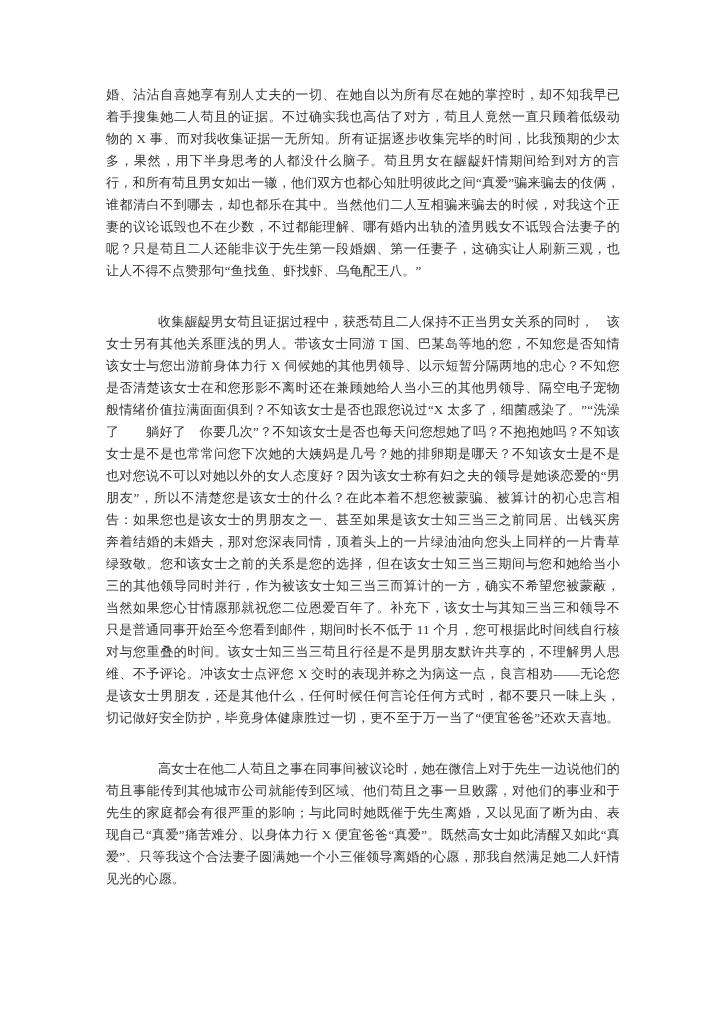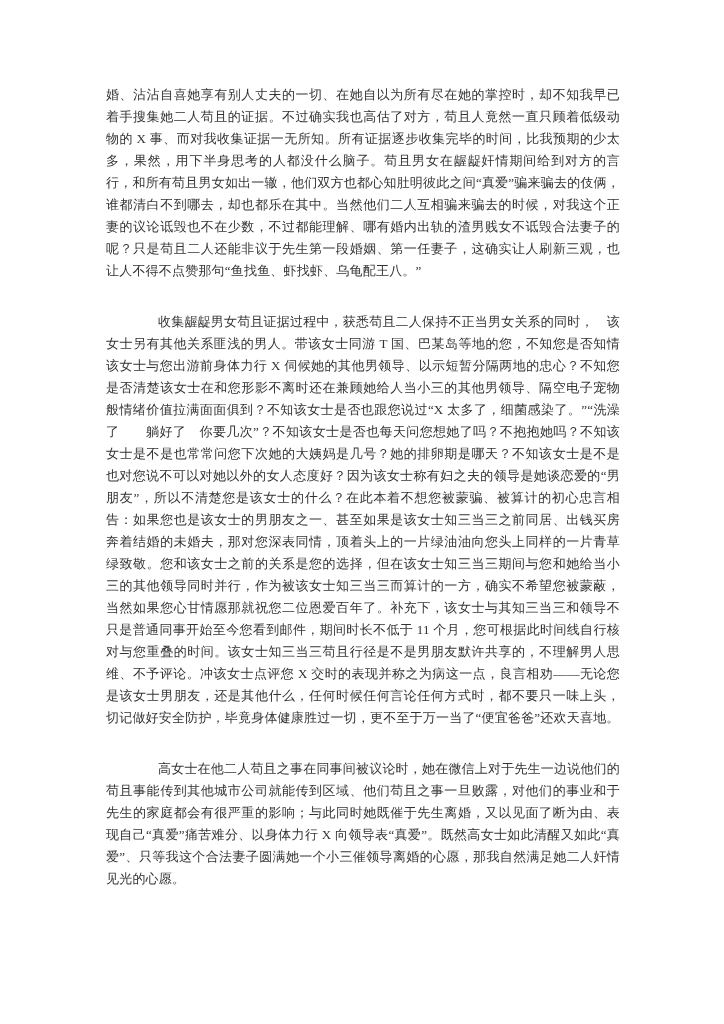--- a/index.html
+++ b/index.html
@@ -37,16 +37,16 @@
     margin-top: 29px;
   }
 </style>
 </head>
 <body>
 
 <div class="page">
   <div class="content">
     <p>婚、沾沾自喜她享有别人丈夫的一切、在她自以为所有尽在她的掌控时，却不知我早已着手搜集她二人苟且的证据。不过确实我也高估了对方，苟且人竟然一直只顾着低级动物的 X 事、而对我收集证据一无所知。所有证据逐步收集完毕的时间，比我预期的少太多，果然，用下半身思考的人都没什么脑子。苟且男女在龌龊奸情期间给到对方的言行，和所有苟且男女如出一辙，他们双方也都心知肚明彼此之间“真爱”骗来骗去的伎俩，谁都清白不到哪去，却也都乐在其中。当然他们二人互相骗来骗去的时候，对我这个正妻的议论诋毁也不在少数，不过都能理解、哪有婚内出轨的渣男贱女不诋毁合法妻子的呢？只是苟且二人还能非议于先生第一段婚姻、第一任妻子，这确实让人刷新三观，也让人不得不点赞那句“鱼找鱼、虾找虾、乌龟配王八。”</p>
     <p class="indent">收集龌龊男女苟且证据过程中，获悉苟且二人保持不正当男女关系的同时，　该女士另有其他关系匪浅的男人。带该女士同游 T 国、巴某岛等地的您，不知您是否知情该女士与您出游前身体力行 X 伺候她的其他男领导、以示短暂分隔两地的忠心？不知您是否清楚该女士在和您形影不离时还在兼顾她给人当小三的其他男领导、隔空电子宠物般情绪价值拉满面面俱到？不知该女士是否也跟您说过“X 太多了，细菌感染了。”“洗澡了　　躺好了　你要几次”？不知该女士是否也每天问您想她了吗？不抱抱她吗？不知该女士是不是也常常问您下次她的大姨妈是几号？她的排卵期是哪天？不知该女士是不是也对您说不可以对她以外的女人态度好？因为该女士称有妇之夫的领导是她谈恋爱的“男朋友”，所以不清楚您是该女士的什么？在此本着不想您被蒙骗、被算计的初心忠言相告：如果您也是该女士的男朋友之一、甚至如果是该女士知三当三之前同居、出钱买房奔着结婚的未婚夫，那对您深表同情，顶着头上的一片绿油油向您头上同样的一片青草绿致敬。您和该女士之前的关系是您的选择，但在该女士知三当三期间与您和她给当小三的其他领导同时并行，作为被该女士知三当三而算计的一方，确实不希望您被蒙蔽，当然如果您心甘情愿那就祝您二位恩爱百年了。补充下，该女士与其知三当三和领导不只是普通同事开始至今您看到邮件，期间时长不低于 11 个月，您可根据此时间线自行核对与您重叠的时间。该女士知三当三苟且行径是不是男朋友默许共享的，不理解男人思维、不予评论。冲该女士点评您 X 交时的表现并称之为病这一点，良言相劝——无论您是该女士男朋友，还是其他什么，任何时候任何言论任何方式时，都不要只一味上头，切记做好安全防护，毕竟身体健康胜过一切，更不至于万一当了“便宜爸爸”还欢天喜地。</p>
-    <p class="indent">高女士在他二人苟且之事在同事间被议论时，她在微信上对于先生一边说他们的苟且事能传到其他城市公司就能传到区域、他们苟且之事一旦败露，对他们的事业和于先生的家庭都会有很严重的影响；与此同时她既催于先生离婚，又以见面了断为由、表现自己“真爱”痛苦难分、以身体力行 X 向领导表“真爱”。既然高女士如此清醒又如此“真爱”、只等我这个合法妻子圆满她一个小三催领导离婚的心愿，那我自然满足她二人奸情见光的心愿。</p>
+    <p class="indent">高女士在他二人苟且之事在同事间被议论时，她在微信上对于先生一边说他们的苟且事能传到其他城市公司就能传到区域、他们苟且之事一旦败露，对他们的事业和于先生的家庭都会有很严重的影响；与此同时她既催于先生离婚，又以见面了断为由、表现自己“真爱”痛苦难分、以身体力行 X 便宜爸爸“真爱”。既然高女士如此清醒又如此“真爱”、只等我这个合法妻子圆满她一个小三催领导离婚的心愿，那我自然满足她二人奸情见光的心愿。</p>
 
   </div>
 </div>
 
 </body></html>

